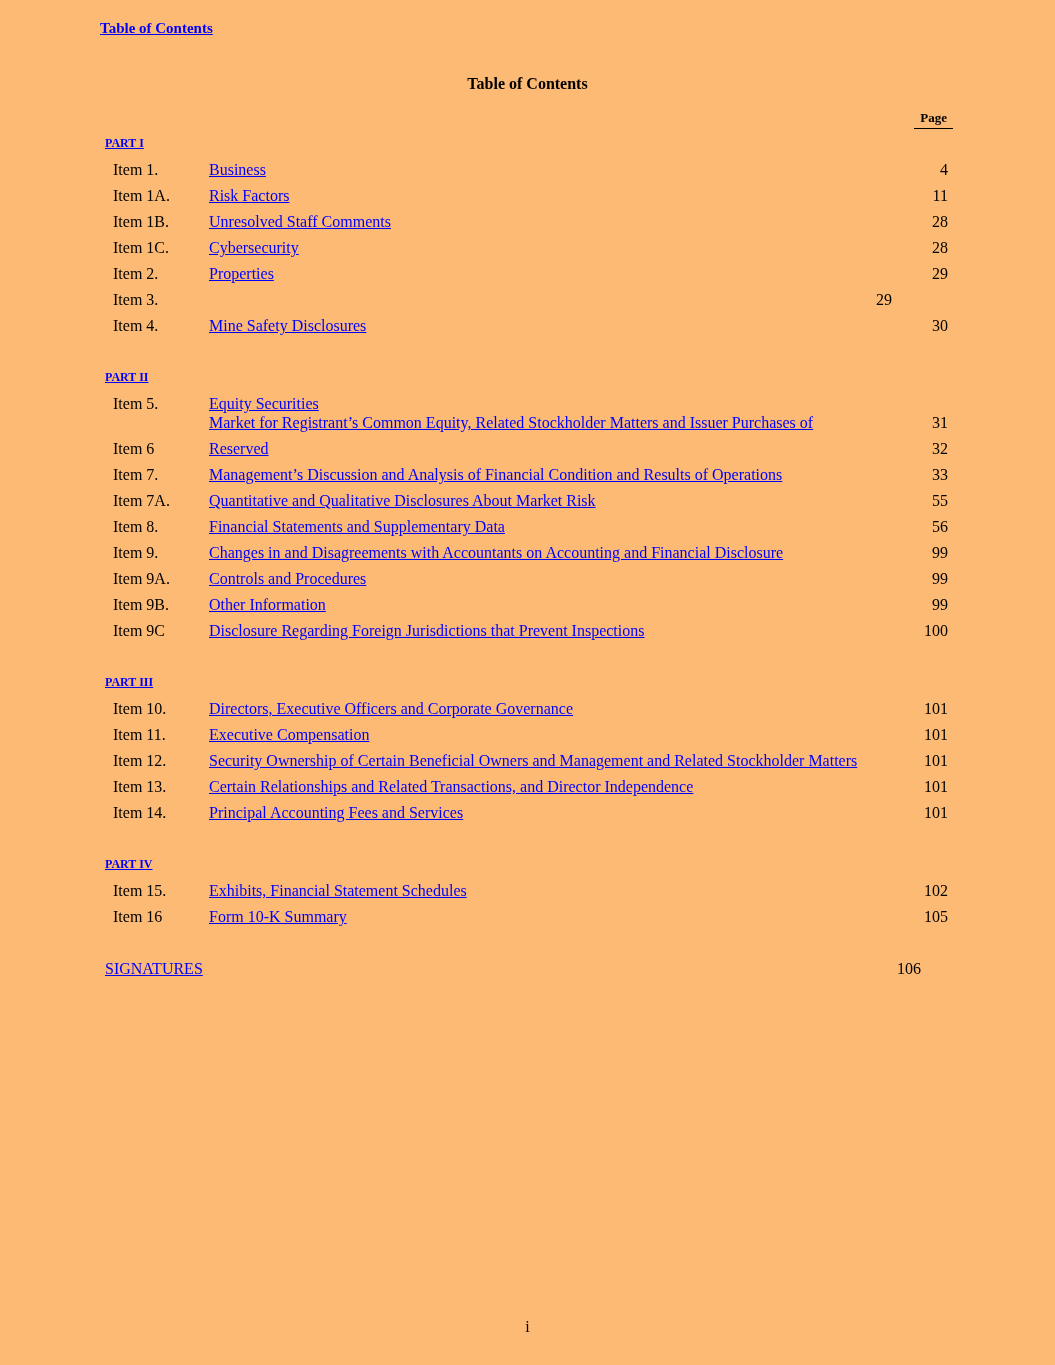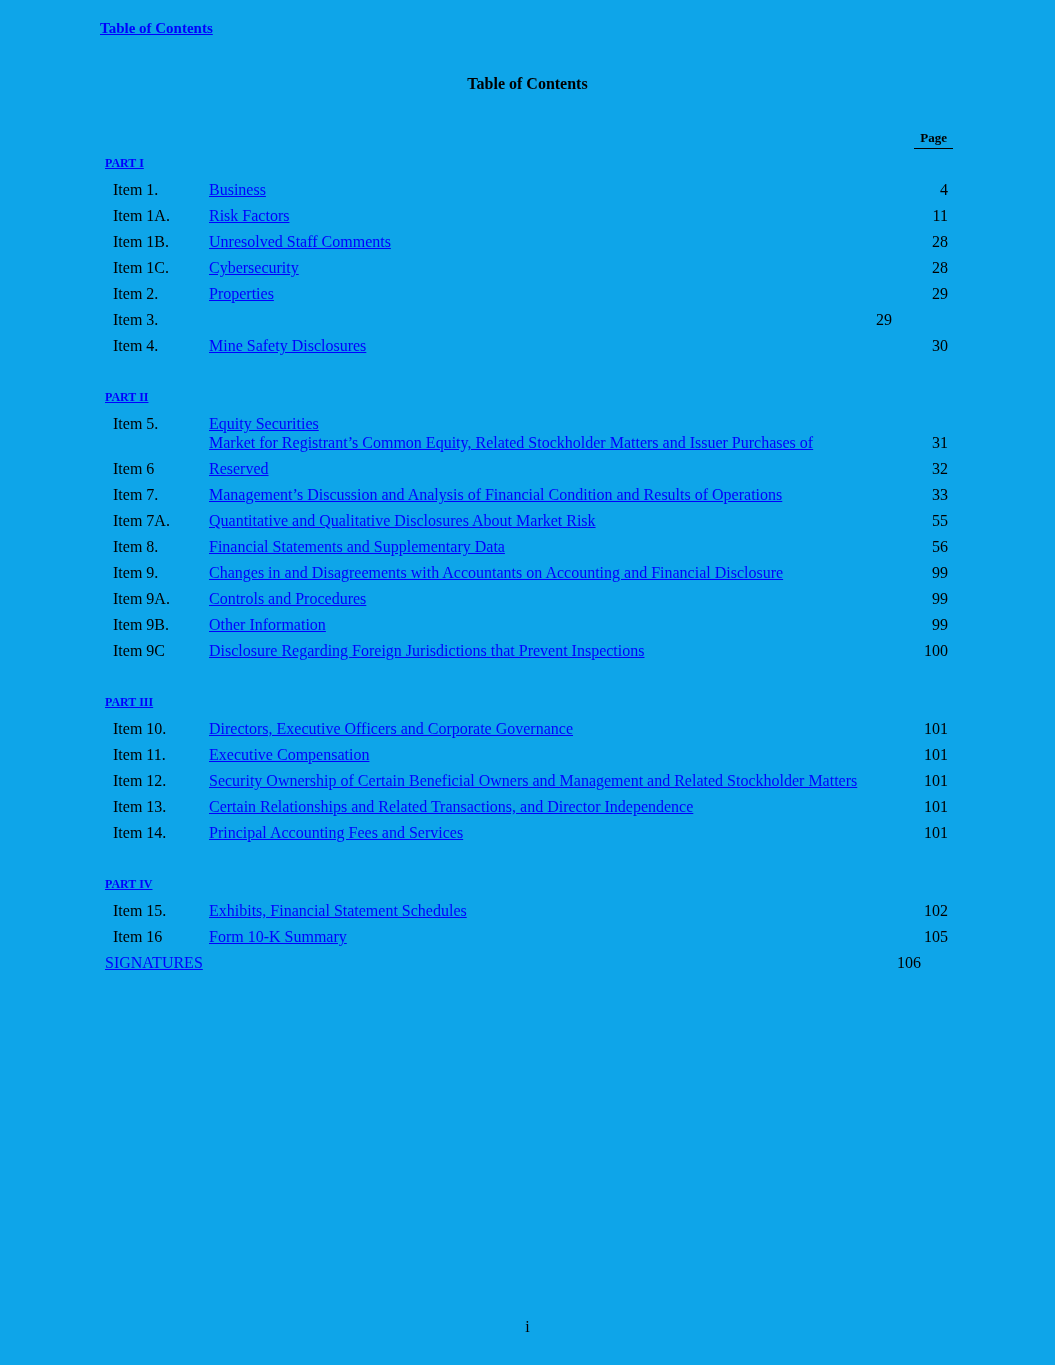--- a/index.html
+++ b/index.html
@@ -1,21 +1,21 @@
 <!DOCTYPE html>
 <html><head>
 <meta charset="utf-8">
 <style>
   * { margin: 0; padding: 0; box-sizing: border-box; }
   html, body { background: #ffffff; }
   .page {
     position: relative;
     width: 1055px;
     height: 1365px;
-    background: #0ea5e9;
+    background: #fdba74;
     font-family: "Liberation Serif", serif;
     font-size: 16px;
     color: #000000;
     overflow: hidden;
   }
   a, .link {
     color: #0000ff;
     text-decoration: underline;
     cursor: pointer;
   }
@@ -31,21 +31,21 @@
     top: 75px;
     left: 0;
     width: 100%;
     text-align: center;
     font-weight: bold;
     font-size: 16px;
   }
   .toc {
     position: absolute;
     left: 105px;
-    top: 128px;
+    top: 108px;
     width: 848px;
     font-family: Liberation Serif, serif;
   }
   .page-col-header {
     text-align: right;
     margin-bottom: 2px;
   }
   .page-col-header span {
     display: inline-block;
     font-weight: bold;
@@ -78,20 +78,21 @@
   .row .pagenum {
     text-align: right;
     padding-right: 5px;
     align-self: end;
     white-space: nowrap;
   }
   .signatures-row {
     display: grid;
     grid-template-columns: minmax(0,1fr) 56px;
     align-items: end;
+    margin-top: 26px;
     padding: 3px 0 4px 0;
     line-height: 19px;
   }
   .signatures-row .pagenum { text-align: left; padding-right: 5px; }
   .footer-folio {
     position: absolute;
     top: 1318px;
     left: 0;
     width: 100%;
     text-align: center;

